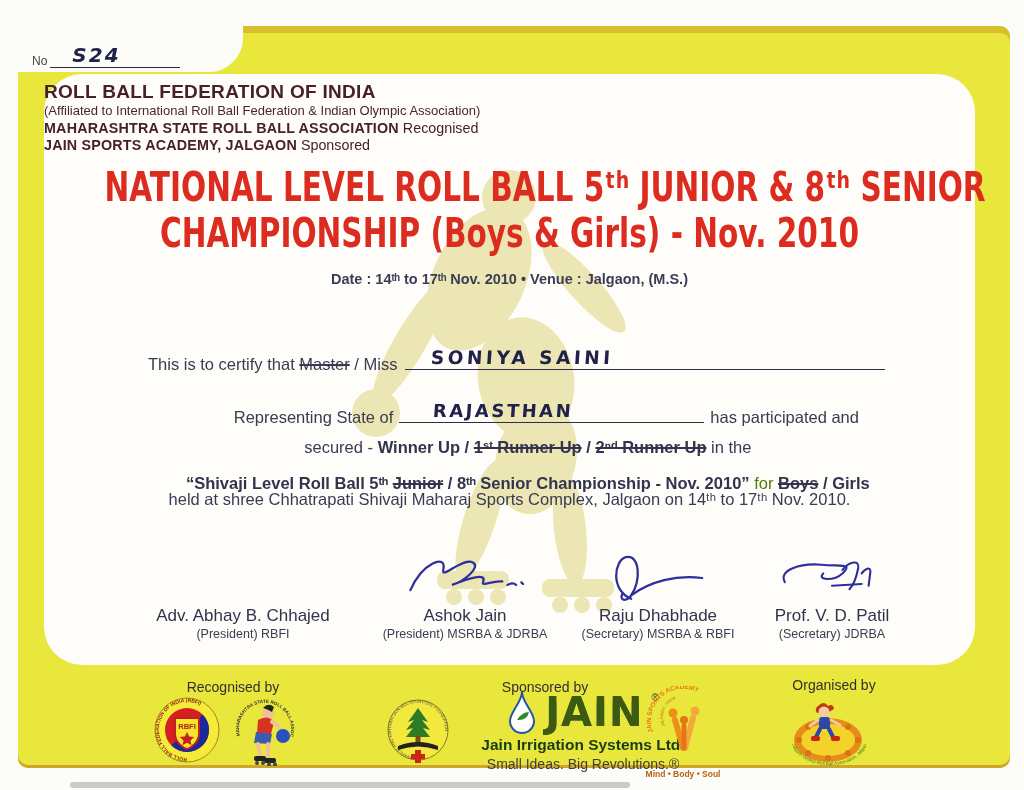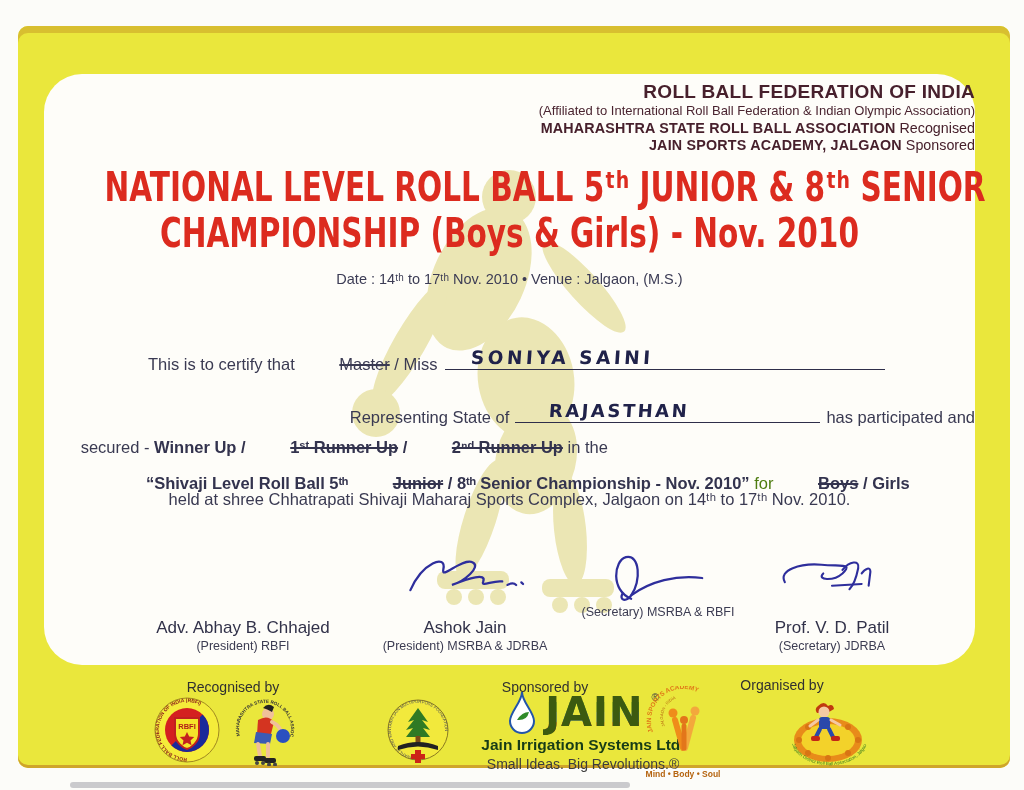--- a/index.html
+++ b/index.html
@@ -8,73 +8,79 @@
   .certificate{position:absolute;left:18px;top:26px;width:992px;height:742px;background:#eae73c;border-radius:10px;box-shadow:inset 0 7px 0 #d8bf30, inset 0 -3px 0 #cfa52b;}
   .no-field{position:absolute;left:0;top:0;width:225px;height:46px;background:#fcfcf9;border-radius:0 0 34px 0;display:flex;align-items:flex-end;padding:0 0 4px 14px;box-sizing:border-box;}
   .no-label{font-size:12px;color:#44444a;}
   .no-line{display:inline-block;width:130px;border-bottom:1.6px solid #2b2b35;margin-left:3px;position:relative;height:24px;}
   .hand{font-family:"DejaVu Sans",sans-serif;font-weight:bold;color:#20224a;}
   .no-value{position:absolute;left:22px;bottom:0;font-size:20px;font-style:italic;letter-spacing:2px;}
   .panel{position:absolute;left:26px;top:48px;width:931px;height:591px;background:#fefdf9;border-radius:38px;}
   
   .watermark{position:absolute;left:180px;top:78px;width:520px;height:470px;opacity:.9;}
   
-  .hdr{position:absolute;top:7px;left:0;right:0;text-align:right;color:#47202c;line-height:16px;}
+  .hdr{position:absolute;top:7px;left:0;right:0;text-align:left;color:#47202c;line-height:16px;}
   .hdr-l1{font-size:19px;font-weight:bold;letter-spacing:.3px;line-height:22px;}
   .hdr-l2{font-size:13px;color:#4a2430;}
   .hdr-sub{font-size:14.3px;margin-top:1px;}
   .hdr-sub b{letter-spacing:.2px;}
   
   .title-red{position:absolute;top:92px;left:0;right:0;text-align:center;color:#dc2b1f;font-family:"DejaVu Sans",sans-serif;font-weight:bold;}
   .tr{transform:scale(.87,1.18);transform-origin:center;white-space:nowrap;}
   .tr1{font-size:34px;line-height:42px;}
   .tr2{font-size:34px;line-height:42px;margin-top:4px;}
-  .date-line{position:absolute;top:197px;left:0;right:0;text-align:center;font-size:14.5px;font-weight:400;color:#3c3c55;}
+  .date-line{position:absolute;top:197px;left:0;right:0;text-align:center;font-size:14.5px;font-weight:700;color:#3c3c55;}
   .cert-title{position:absolute;top:215px;left:0;right:0;text-align:center;font-variant:small-caps;font-weight:bold;font-size:32px;letter-spacing:3px;color:#1e3c96;}
   
   .bodytxt{font-size:16.5px;color:#3a3a52;}
-  .strike{text-decoration:line-through;text-decoration-thickness:1.8px;margin-left:40px;}
+  .strike{text-decoration:line-through;text-decoration-thickness:1.8px;}
   .b{font-weight:bold;color:#33334e;}
   .line-certify{position:absolute;top:273px;left:104px;right:90px;display:flex;align-items:baseline;white-space:pre;}
   .write-line{flex:1;border-bottom:1.7px solid #2e2e4a;position:relative;height:22px;margin-left:8px;}
   .hand-name{position:absolute;left:26px;bottom:1px;font-size:18.5px;letter-spacing:3.5px;transform:skewX(-4deg);}
-  .line-state{position:absolute;top:308px;left:0;right:0;text-align:right;white-space:pre;margin-left:37px;}
+  .line-state{position:absolute;top:308px;left:0;right:0;text-align:center;white-space:pre;margin-left:37px;}
   .state-line{display:inline-block;width:305px;border-bottom:1.7px solid #2e2e4a;position:relative;height:21px;vertical-align:baseline;margin:0 6px;}
   .hand-state{position:absolute;left:34px;bottom:1px;font-size:18px;letter-spacing:2.5px;transform:skewX(-4deg);}
-  .line-secured{position:absolute;top:345px;left:0;right:0;white-space:pre;}
+  .line-secured{position:absolute;top:345px;left:0;right:0;text-align:center;white-space:pre;}
   .line-champ{position:absolute;top:381px;left:0;right:0;text-align:center;white-space:pre;font-weight:bold;color:#33334e;font-size:16.5px;}
   .line-held{position:absolute;top:416px;left:0;right:0;text-align:center;}
   
   .sig-col{position:absolute;top:480px;width:212px;text-align:center;}
   .sig-art{height:50px;display:flex;align-items:flex-end;justify-content:center;}
-  .sig-name{font-size:17px;color:#32324a;margin-top:14px;}
+  .sig-name{font-size:17px;color:#32324a;margin-top:2px;}
   .sig-role{font-size:12.5px;color:#3c3c52;margin-top:1px;}
   .sc1{left:93px;}.sc2{left:315px;}.sc3{left:508px;}.sc4{left:682px;}
   
   .ft-label{position:absolute;font-size:14px;color:#303030;width:160px;text-align:center;}
-  .fl1{left:135px;top:653px;}.fl2{left:447px;top:653px;}.fl3{left:684px;top:651px;}
+  .fl1{left:135px;top:653px;}.fl2{left:447px;top:653px;}.fl3{left:736px;top:651px;}
   .logo{position:absolute;}
   .jain-block{position:absolute;left:438px;top:662px;width:254px;text-align:center;}
   .jain-row{display:flex;align-items:center;justify-content:center;gap:8px;height:48px;}
   .jain-word{font-family:"DejaVu Sans",sans-serif;font-weight:800;font-size:40px;letter-spacing:1px;line-height:40px;
     background:linear-gradient(180deg,#f0e32e 0 26%,#3c8a28 26% 50%,#2f6cc2 50% 74%,#bb2d1e 74% 100%);
     -webkit-background-clip:text;background-clip:text;color:transparent;text-shadow:0 0 0.5px #3c5a10;}
   .jain-reg{font-size:10px;color:#444;align-self:flex-start;margin-top:4px;}
   .jain-co{font-size:15.5px;font-weight:bold;color:#173c17;margin-top:0px;}
   .jain-tag{font-size:14px;color:#3c3c3c;margin-top:2px;}
   .jsa-motto{font-size:8.5px;color:#b56410;font-weight:bold;margin-top:11px;}
   .jsa-block{position:absolute;left:626px;top:660px;width:78px;text-align:center;}
   .streak{position:absolute;left:70px;top:782px;width:560px;height:6px;background:#b9b9bd;border-radius:3px;opacity:.75;}
 </style>
 </head>
 <body>
 
 <div class="page">
   <div class="certificate">
 
+    <div class="no-field">
+      <span class="no-label">No</span>
+        <span class="no-line">
+          <span class="hand no-value">S24</span>
+        </span>
+    </div>
 
     <div class="panel">
 
       <svg class="watermark" viewBox="0 0 520 460">
         <g fill="#eae4ad">
           <circle cx="285" cy="40" r="27"></circle>
           <ellipse cx="255" cy="122" rx="46" ry="76" transform="rotate(25 255 122)"></ellipse>
           <ellipse cx="302" cy="222" rx="48" ry="62" transform="rotate(-10 302 222)"></ellipse>
           <ellipse cx="186" cy="186" rx="16" ry="70" transform="rotate(30 186 186)"></ellipse>
           <circle cx="152" cy="256" r="24"></circle>
@@ -146,20 +152,21 @@
       </div>
       <div class="sig-col sc3">
         <div class="sig-art">
           <svg width="150" height="52" viewBox="0 0 150 60">
               <g fill="none" stroke="#2e2e9c" stroke-width="2.6" stroke-linecap="round">
                 <path d="M44 54 C 20 44 24 10 38 6 C 54 2 56 34 44 50 C 38 58 30 56 34 48"></path>
                 <path d="M44 50 C 66 34 96 26 126 30"></path>
               </g>
             </svg>
         </div>
+        <div class="sig-name">Raju Dhabhade</div>
         <div class="sig-role">(Secretary) MSRBA &amp; RBFI</div>
       </div>
       <div class="sig-col sc4">
         <div class="sig-art">
           <svg width="140" height="48" viewBox="0 0 140 55">
               <g fill="none" stroke="#2e2e9c" stroke-width="2.4" stroke-linecap="round">
                 <path d="M16 30 C 8 16 34 8 58 10 C 82 12 94 8 82 20 C 72 29 52 28 60 20"></path>
                 <path d="M82 16 C 90 6 102 4 100 14 C 98 24 94 34 90 38"></path>
                 <path d="M104 20 c4 -6 10 -8 10 -2 l-2 16"></path>
                 <path d="M70 34 l34 -2"></path>

